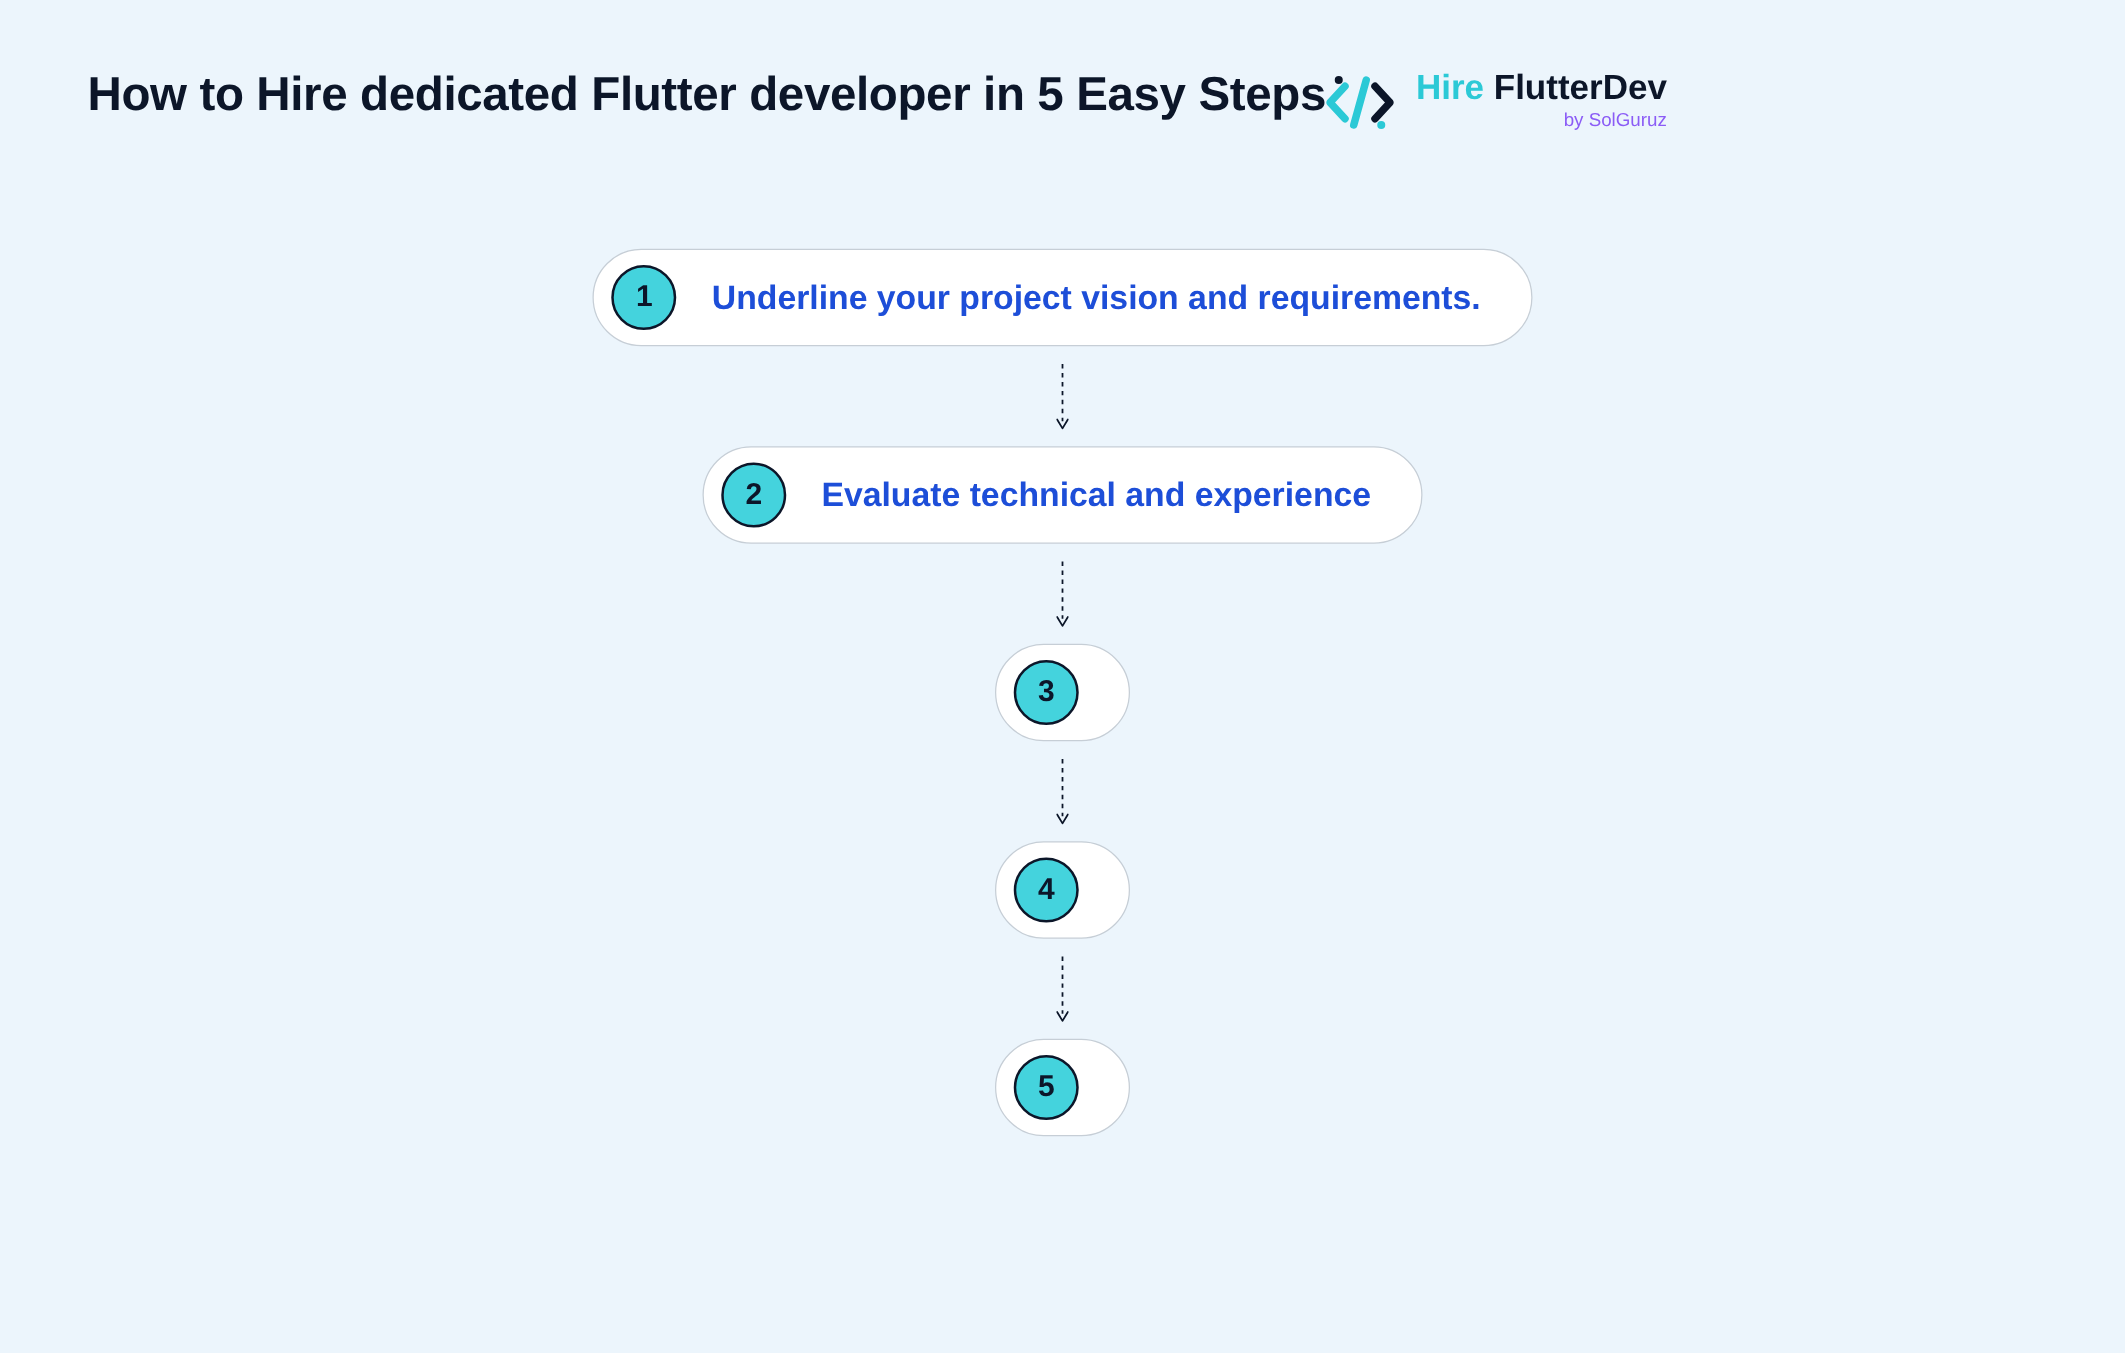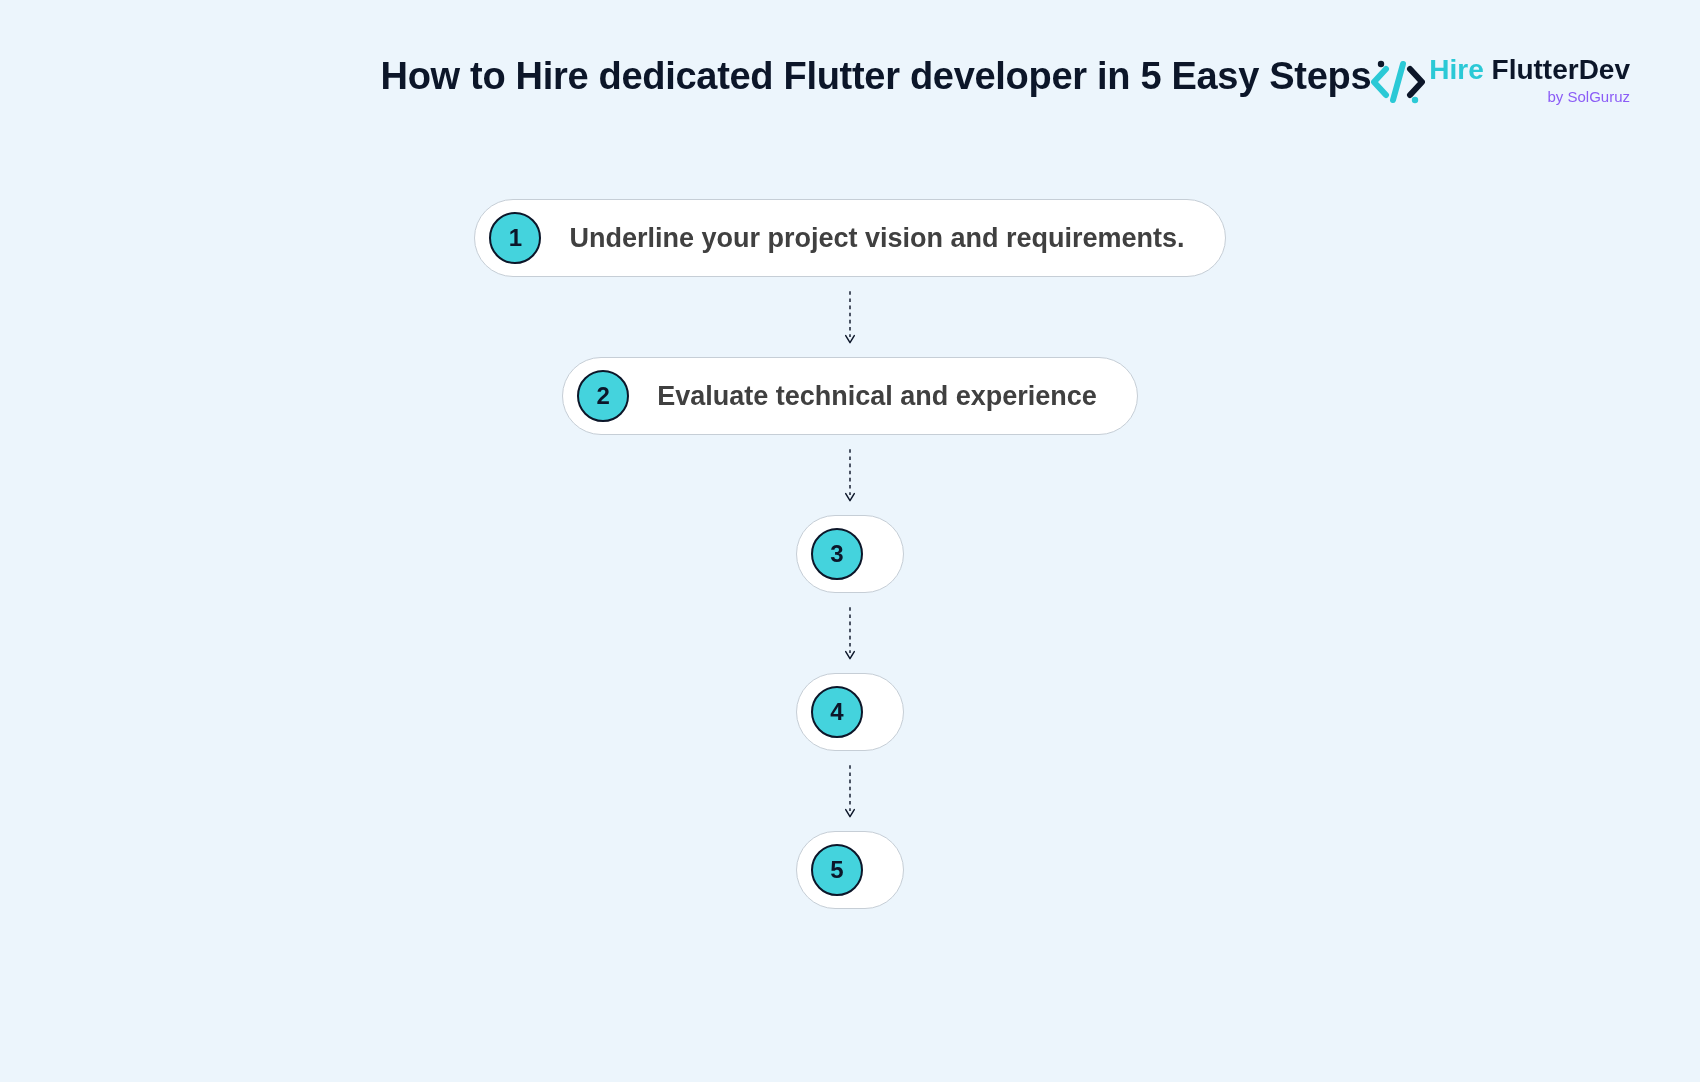--- a/index.html
+++ b/index.html
@@ -9,34 +9,34 @@
     }
     body {
       width: 1700px;
       height: 1082px;
       background-color: #ECF5FC;
       font-family: -apple-system, BlinkMacSystemFont, 'Segoe UI', Arial, sans-serif;
       position: relative;
     }
     .header {
       display: flex;
-      justify-content: flex-end;
+      justify-content: flex-start;
       align-items: flex-start;
       padding: 55px 70px 0 70px;
     }
     .title {
       font-size: 38px;
       font-weight: 700;
       color: #0C1629;
       letter-spacing: -0.3px;
     }
     .logo {
       display: flex;
       align-items: flex-start;
-      gap: 4px;
+      gap: 18px;
     }
     .logo-icon {
       width: 54px;
       height: 54px;
       flex-shrink: 0;
     }
     .logo-text-wrap {
       display: flex;
       flex-direction: column;
       align-items: flex-end;
@@ -86,21 +86,21 @@
       align-items: center;
       justify-content: center;
       font-size: 24px;
       font-weight: 700;
       color: #0C1629;
       flex-shrink: 0;
     }
     .step-label {
       font-size: 27px;
       font-weight: 600;
-      color: #404040;
+      color: #1d4ed8;
       white-space: nowrap;
     }
     .connector {
       width: 10px;
       height: 80px;
       display: flex;
       justify-content: center;
     }
   </style>
 </head>

